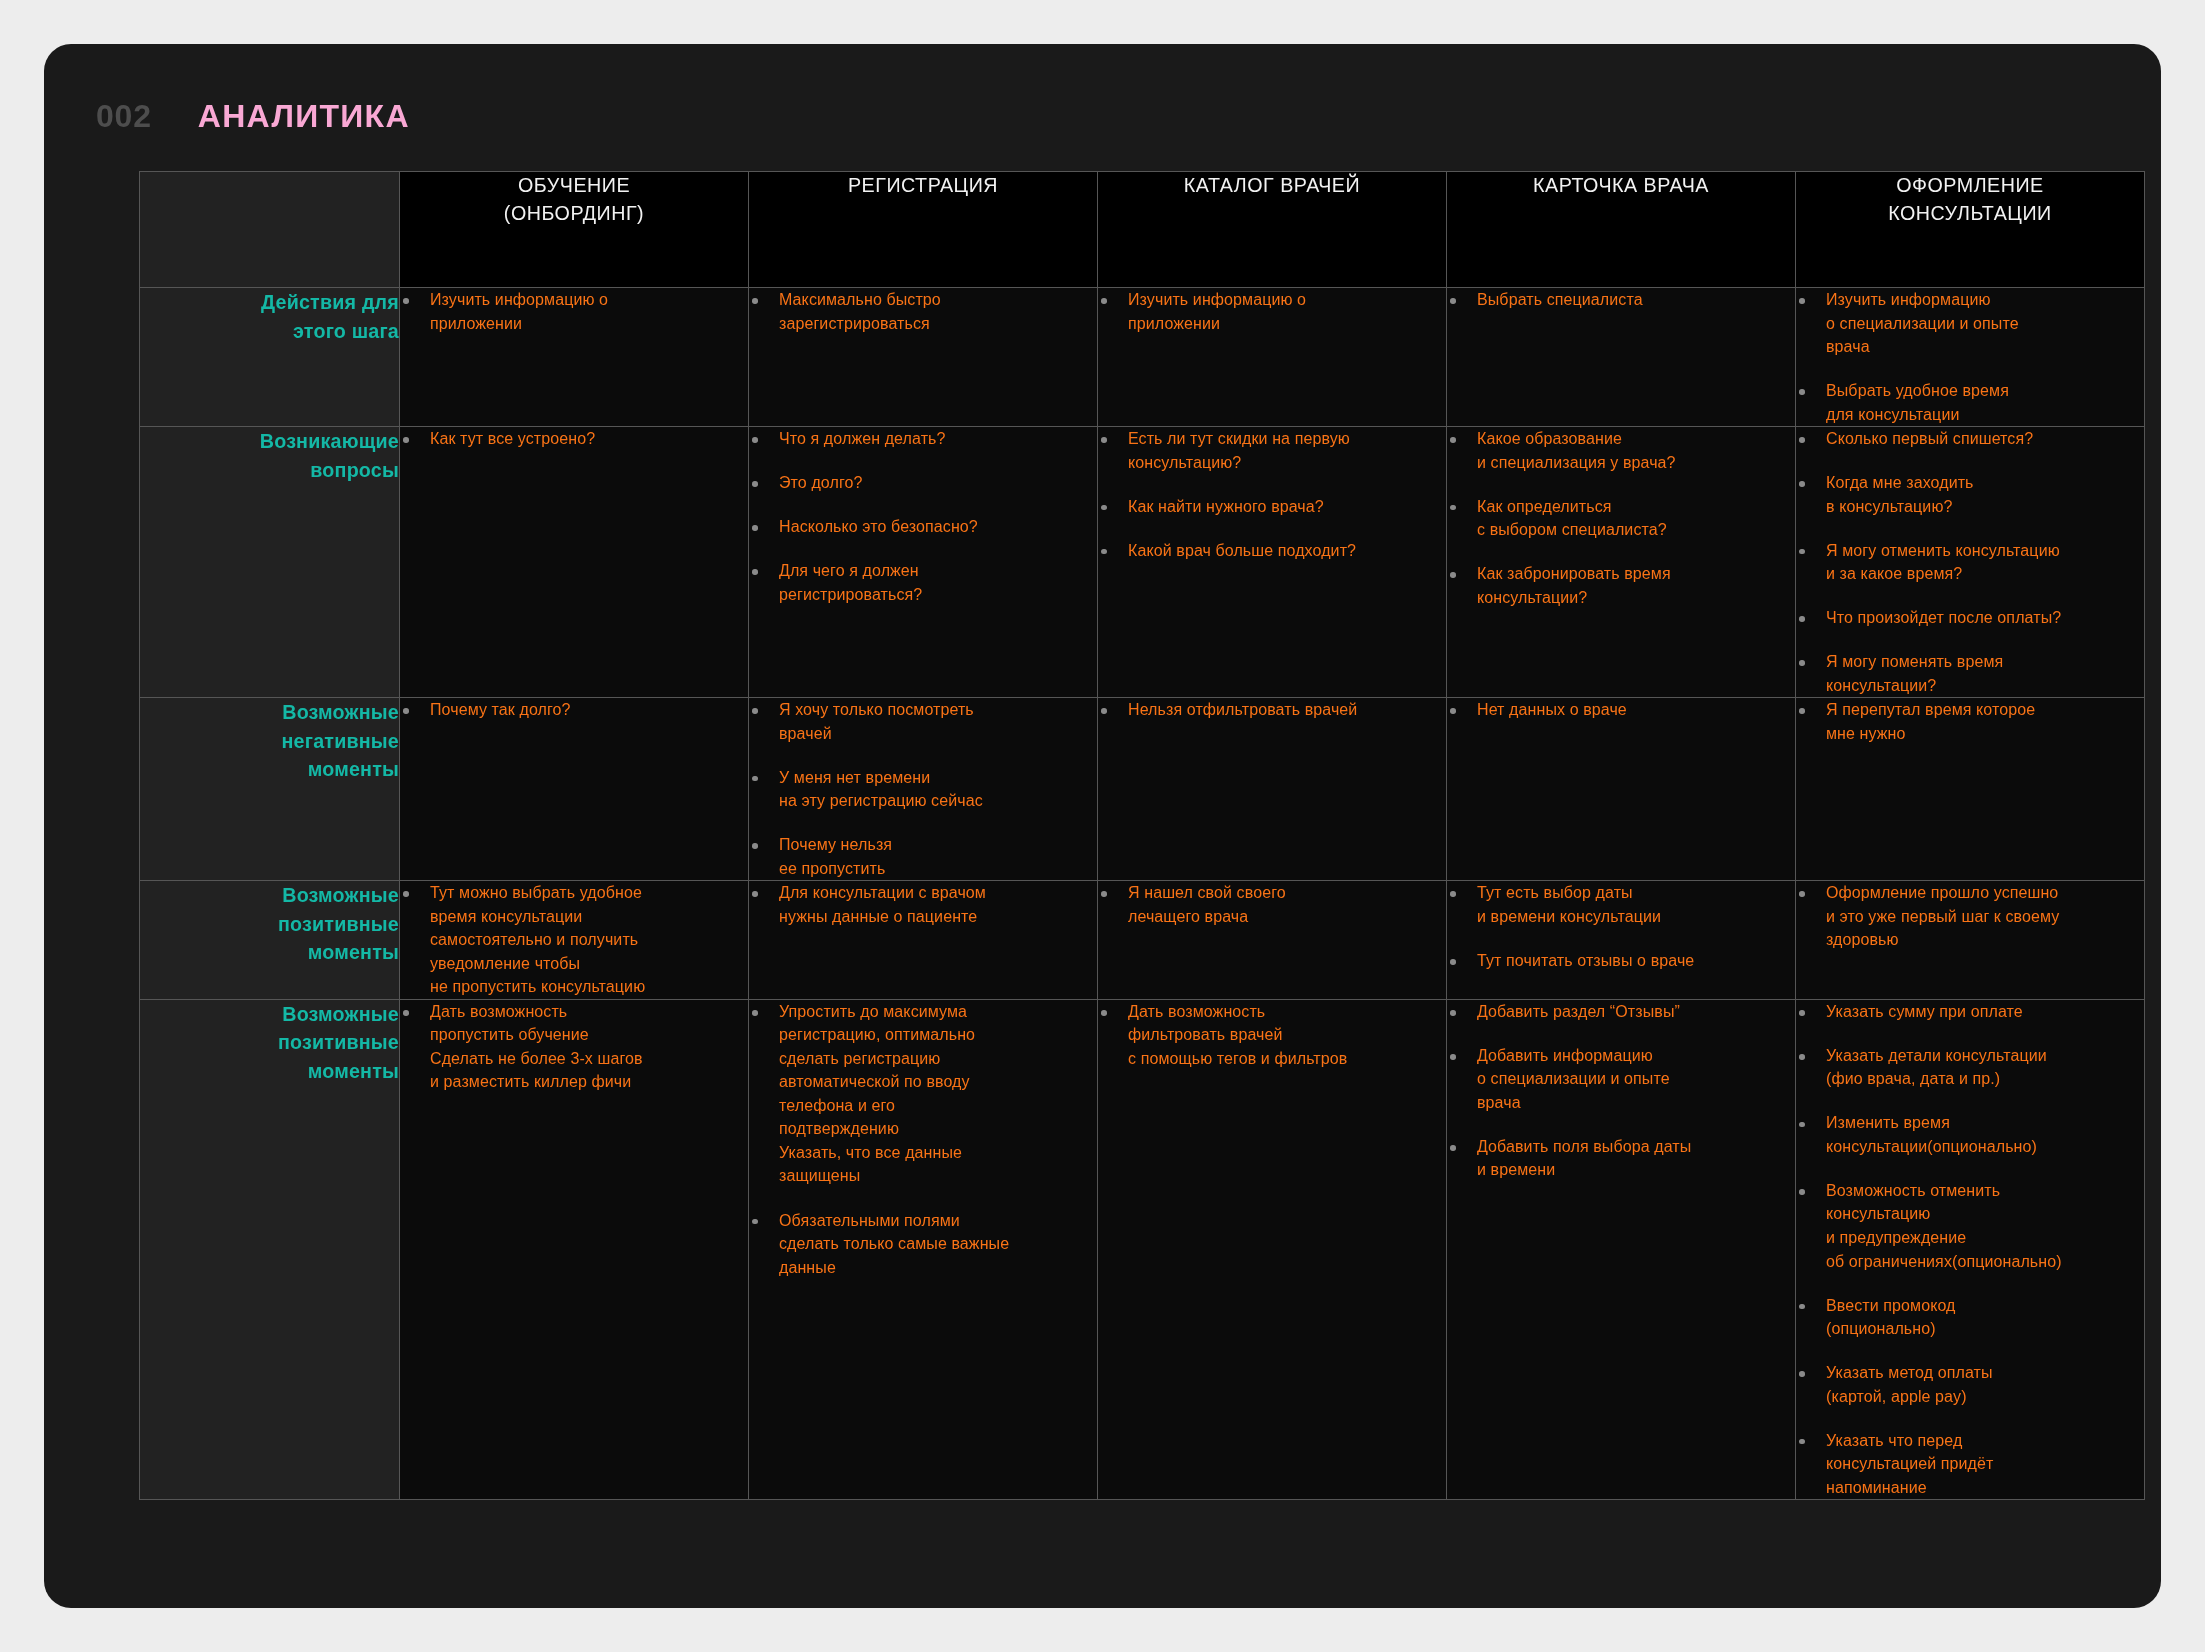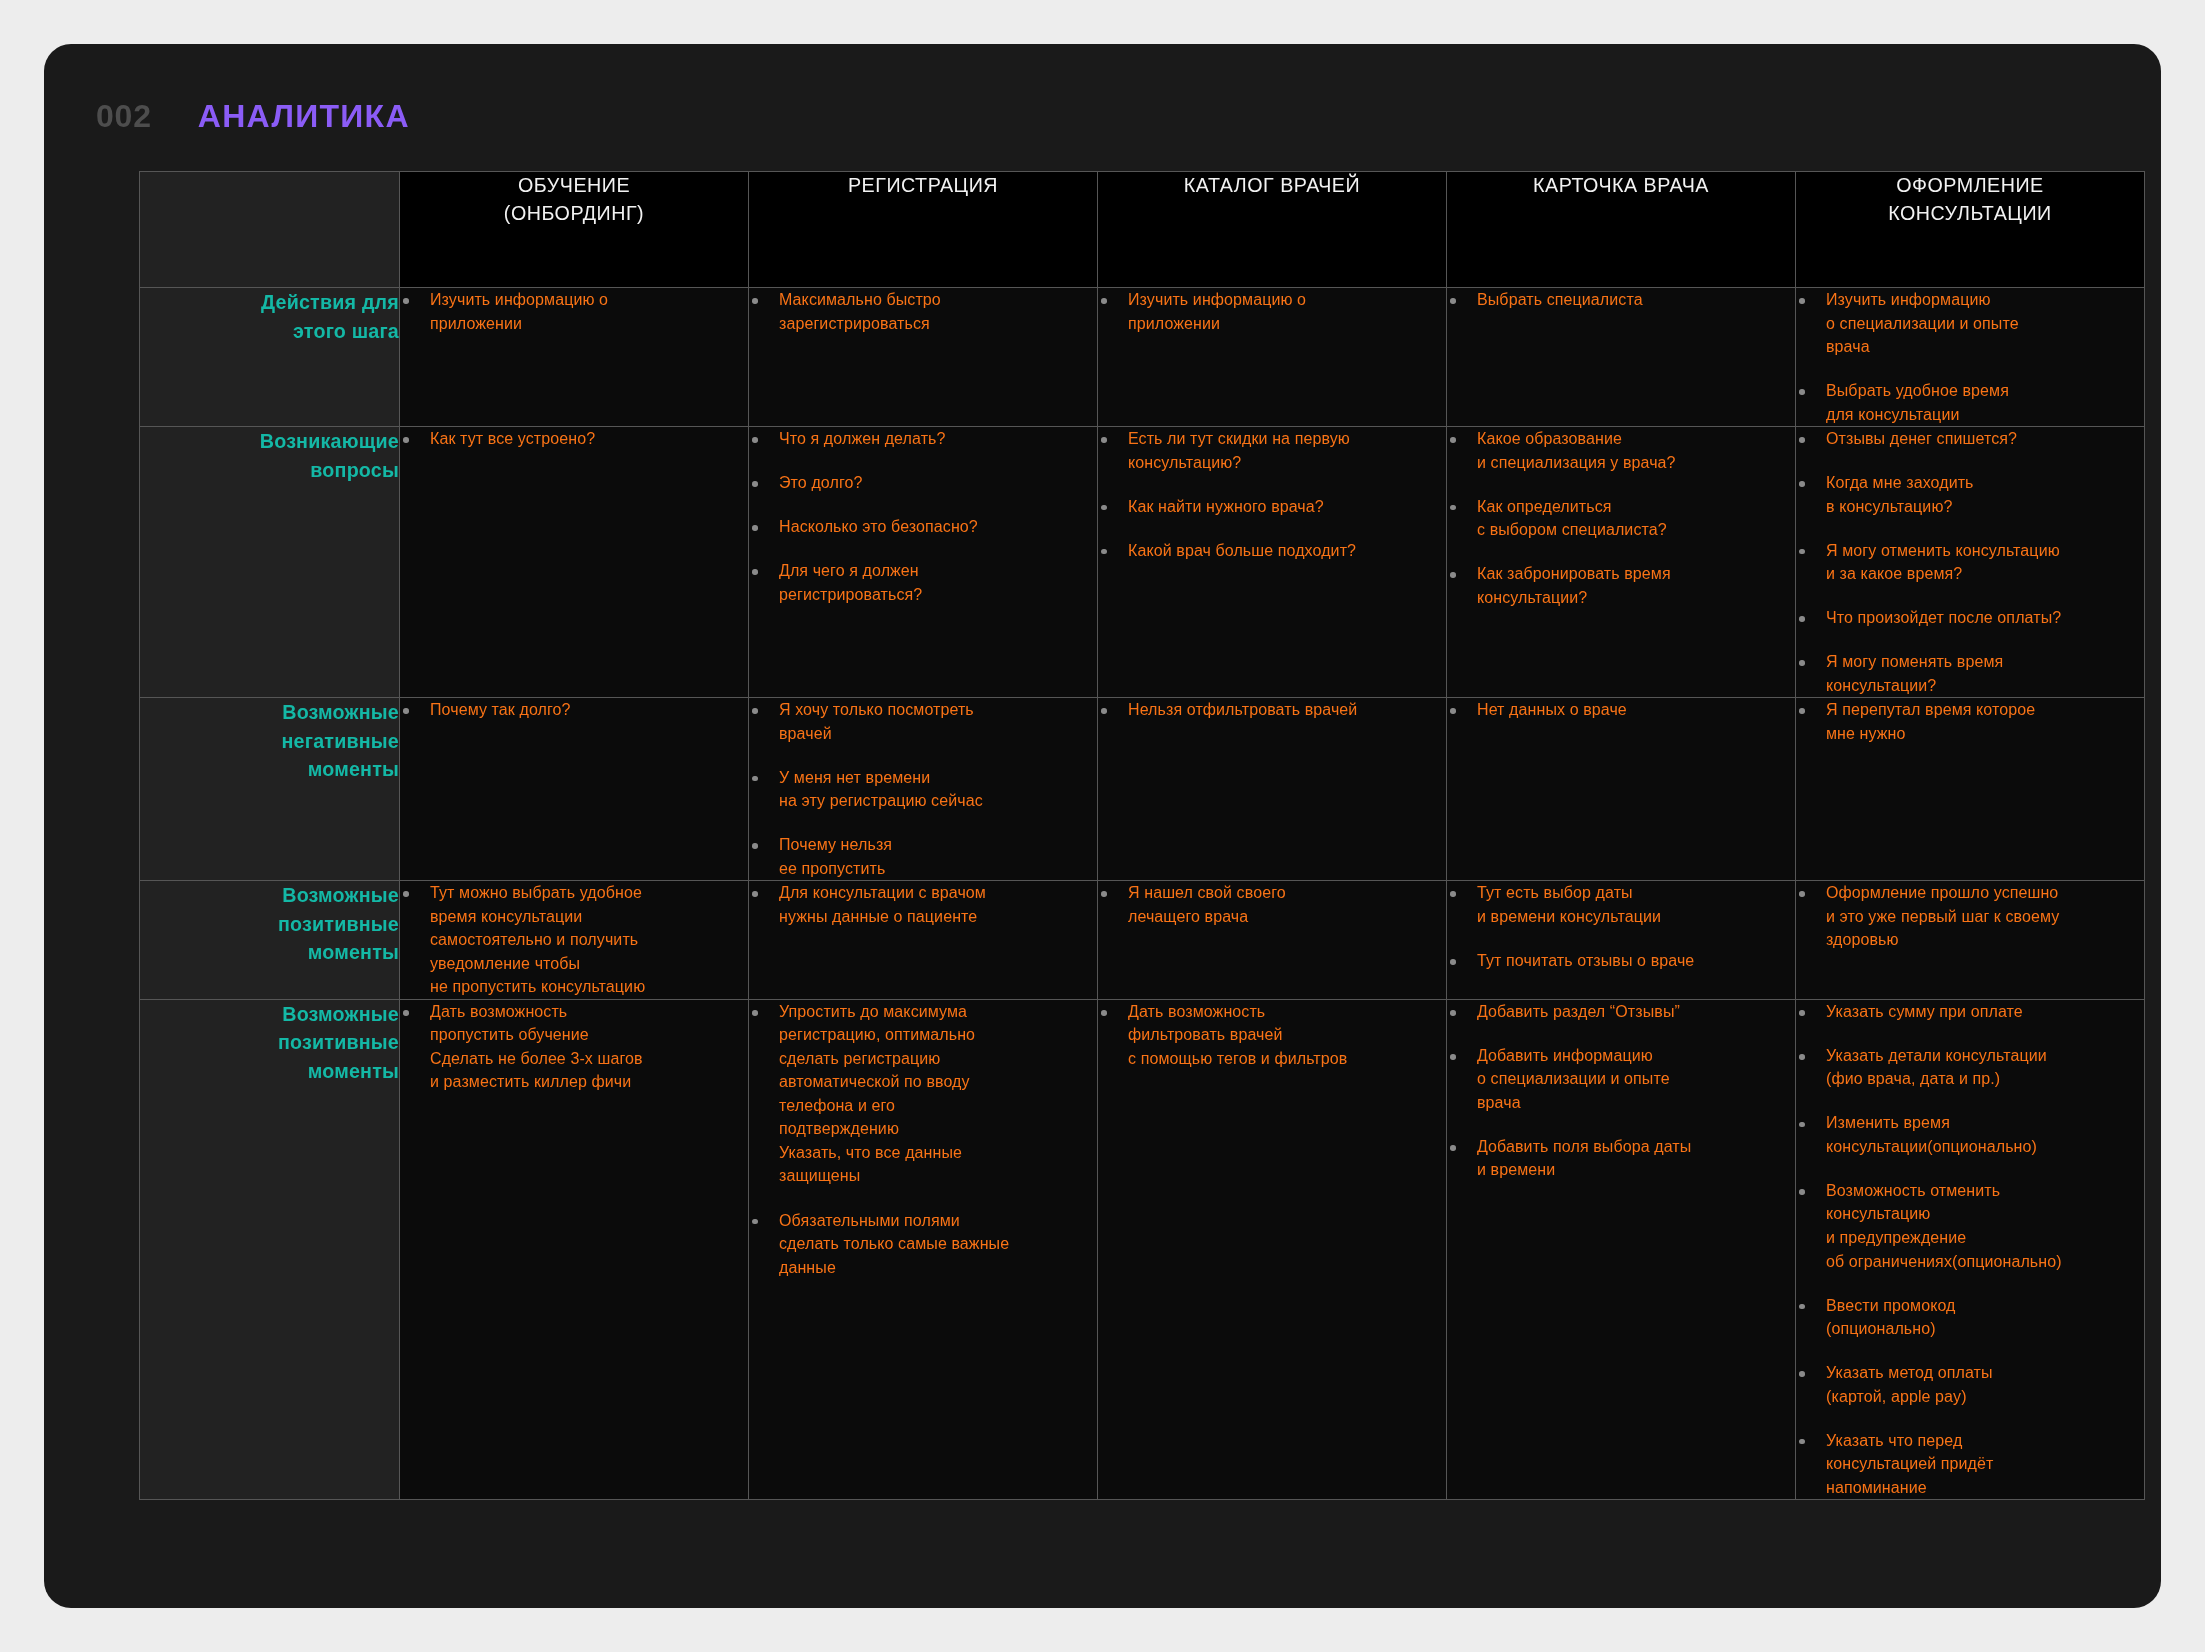--- a/index.html
+++ b/index.html
@@ -27,21 +27,21 @@
   .page-num {
     font-size:32px;
     font-weight:700;
     letter-spacing:0.8px;
     color:#4d4d4d;
   }
   .page-title {
     font-size:32px;
     font-weight:700;
     letter-spacing:1.3px;
-    color:#8b5cf6;
+    color:#f9a8d4;
   }
 
   .table-wrap {
     margin:36px 0 0 95px;
     width:1931px;
   }
   table.matrix {
     border-collapse:collapse;
     table-layout:fixed;
     width:1931px;
@@ -208,21 +208,21 @@
                 <li>Какое образование
 и специализация у врача?</li>
                 <li>Как определиться
 с выбором специалиста?</li>
                 <li>Как забронировать время
 консультации?</li>
               </ul>
             </td>
             <td class="cell">
               <ul class="bullets">
-                <li>Отзывы денег спишется?</li>
+                <li>Сколько первый спишется?</li>
                 <li>Когда мне заходить
 в консультацию?</li>
                 <li>Я могу отменить консультацию
 и за какое время?</li>
                 <li>Что произойдет после оплаты?</li>
                 <li>Я могу поменять время
 консультации?</li>
               </ul>
             </td>
           </tr>

